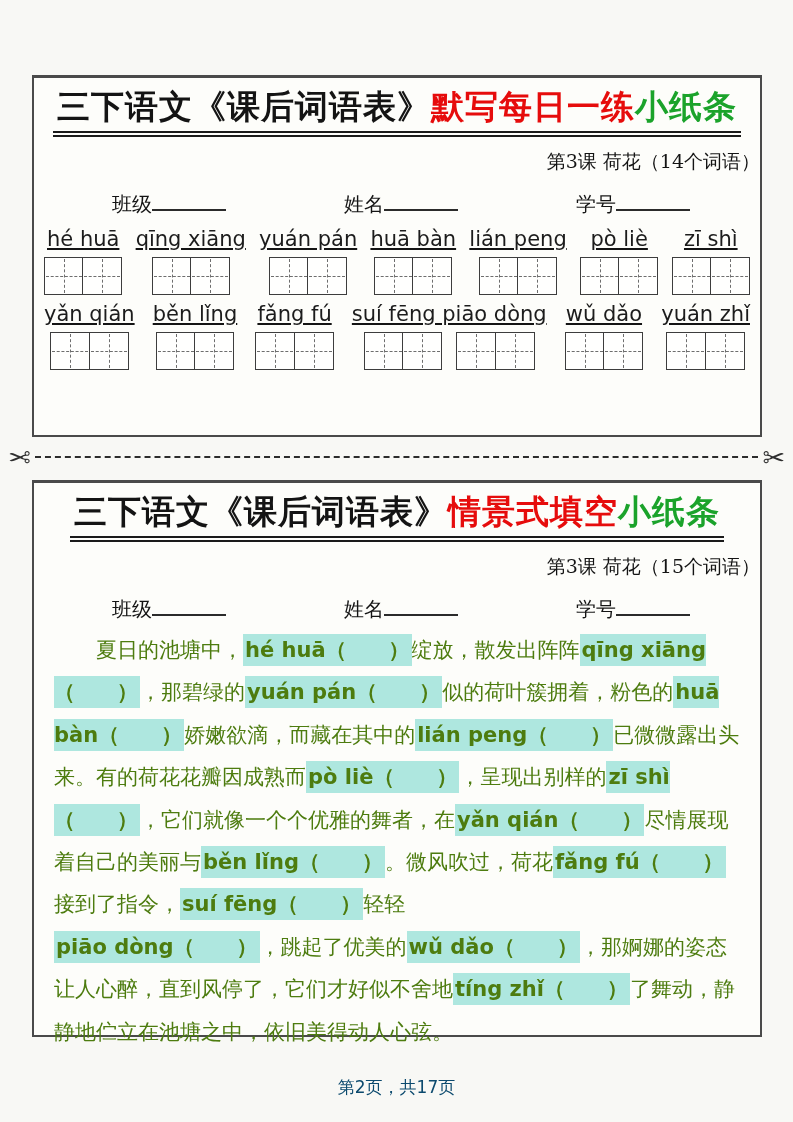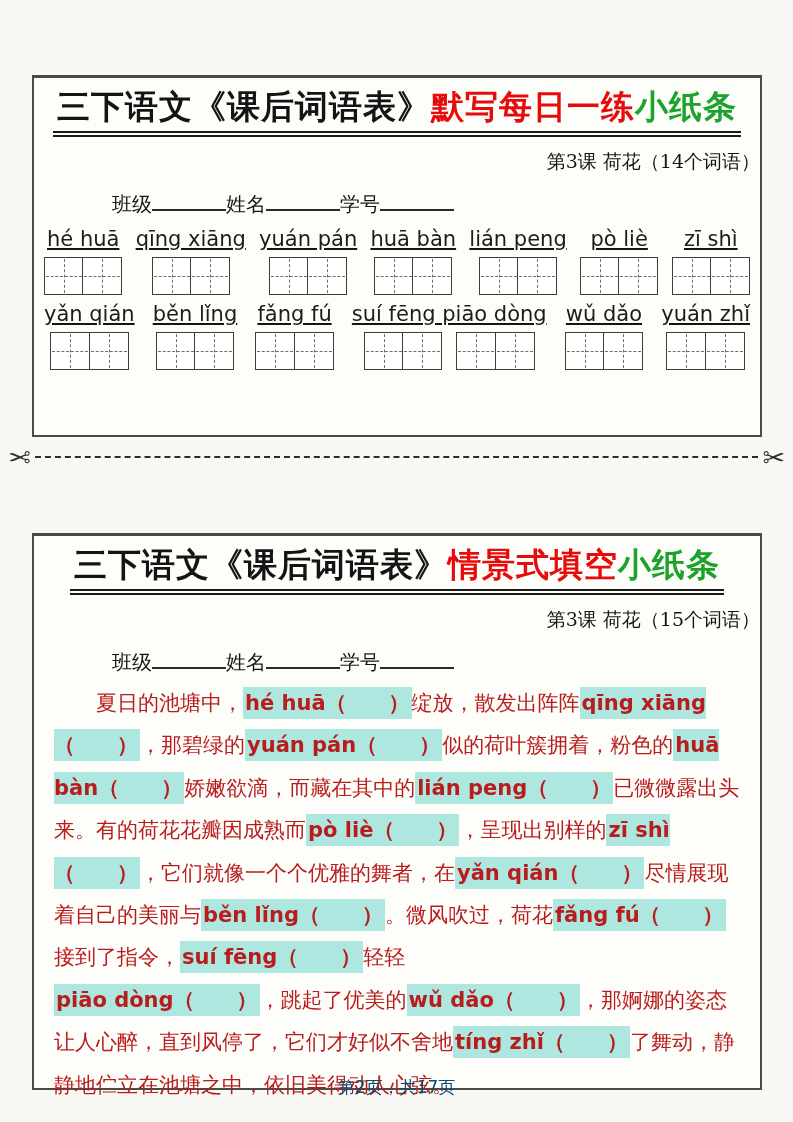--- a/index.html
+++ b/index.html
@@ -10,36 +10,36 @@
     color:#141414;
     overflow:hidden;
   }
   .card{
     position:absolute;left:32px;width:730px;
     background:#fdfdfa;
     border:2px solid #4a4a4a;border-top-width:3px;
     box-sizing:border-box;
   }
   #card1{top:75px;height:362px;}
-  #card2{top:533px;height:557px;}
+  #card2{top:480px;height:557px;}
   .title-wrap{text-align:center;margin-top:10px;}
   .sec-title{
     display:inline-block;
     font-size:33px;font-weight:bold;letter-spacing:1px;
     line-height:1.15;
     border-bottom:6px double #1a1a1a;
     padding:0 4px 5px 4px;white-space:nowrap;
   }
   .t-red{color:#e60c0c;}
   .t-green{color:#1ba32b;}
   .subtitle{
     text-align:right;font-size:19px;font-weight:normal;margin-top:12px;
   }
   .fields{
-    display:flex;justify-content:flex-start;
+    display:flex;justify-content:space-between;
     padding:0 70px 0 78px;margin-top:14px;font-size:20px;
   }
   .field{white-space:nowrap;}
   .blank{
     display:inline-block;width:74px;height:1em;
     border-bottom:2px solid #2b2b2b;vertical-align:baseline;
   }
   
   .dict-rows{margin:8px 10px 0 10px;text-decoration:underline;}
   .dict-row{
@@ -76,21 +76,21 @@
     font-family:"DejaVu Sans", sans-serif;
     font-size:27px;color:#2e2e2e;line-height:1;
   }
   .flip{transform:scaleX(-1);}
   .dash{
     flex:1;border-top:2.6px dashed #2c2c2c;margin:0 4px;
   }
   
   .passage{
     margin:6px 20px 0 20px;font-size:21px;line-height:2.02;
-    color:#b91c1c;
+    color:#4d7c0f;
   }
   .passage p{margin:0;}
   .passage p.indent{text-indent:2em;}
   .hl{
     background:#aee7df;
     font-family:"DejaVu Sans", sans-serif;
     font-weight:bold;
     padding:4px 2px;
   }
   .footer{

